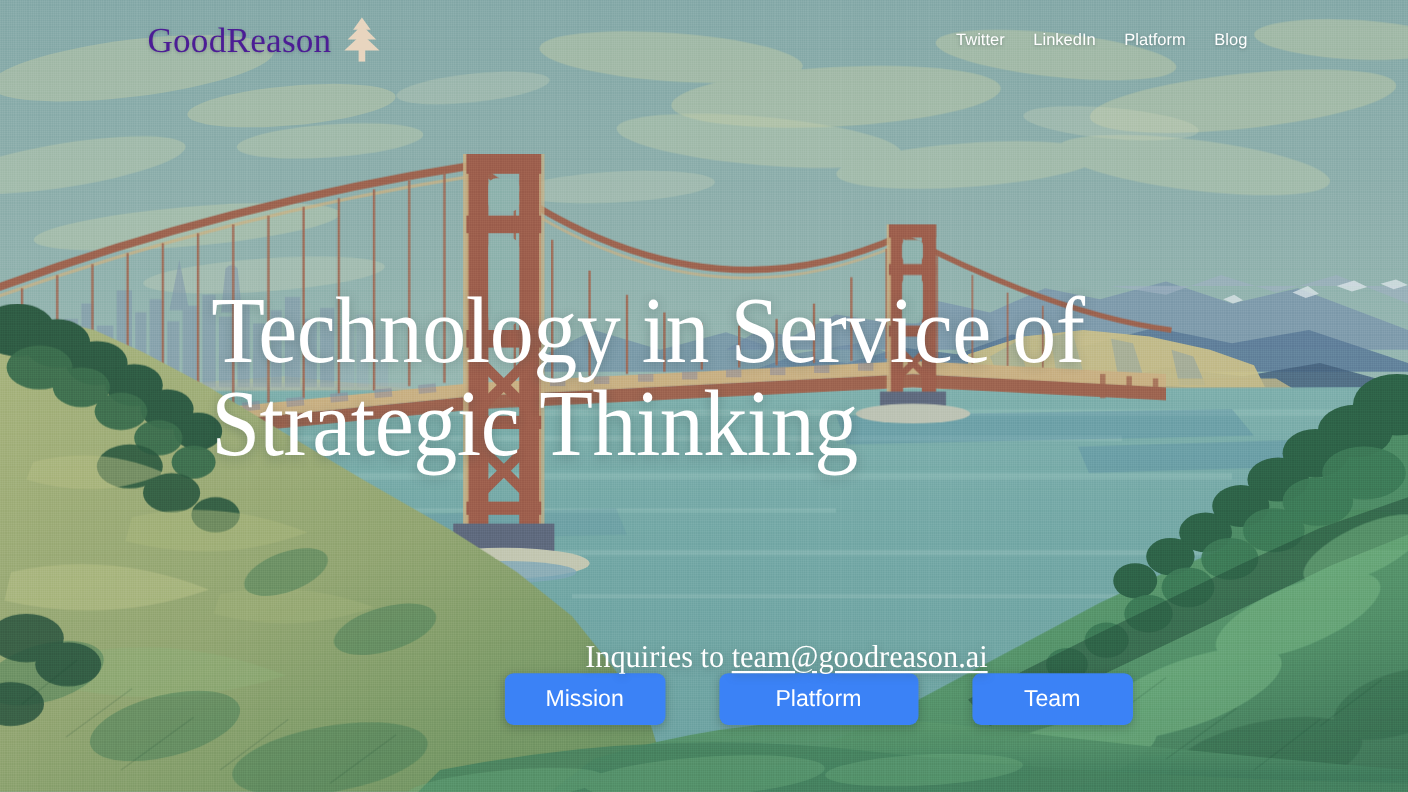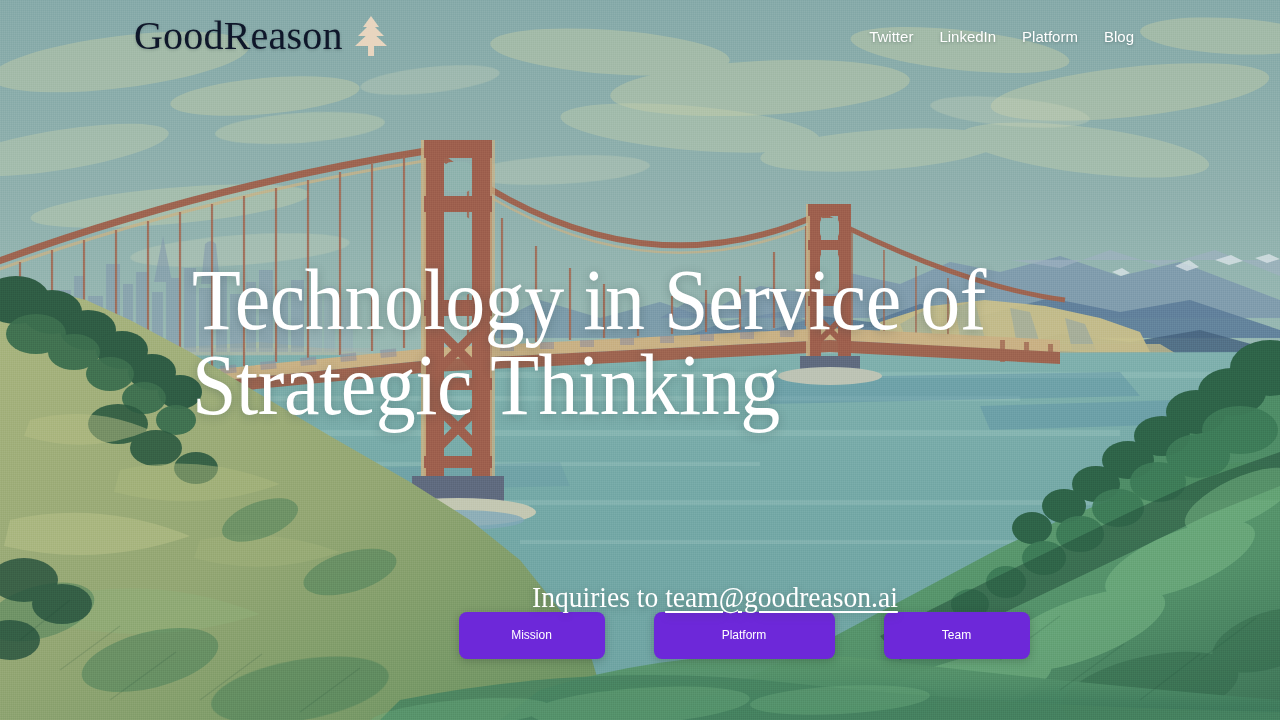--- a/index.html
+++ b/index.html
@@ -28,21 +28,21 @@
   
   #header {
     position:absolute; top:0; left:0; right:0; height:72px;
     display:flex; align-items:center; justify-content:space-between;
     padding:0 38px 0 134px;
     z-index:12;
   }
   #brand { display:flex; align-items:center; gap:10px; }
   #brand-name {
     font-family:"Liberation Serif", serif;
-    font-size:40px; line-height:1; color:#0f172a;
+    font-size:32px; line-height:1; color:#4c1d95;
     letter-spacing:.2px;
     text-shadow:0 1px 3px rgba(40,60,60,.28);
   }
   #brand-tree { display:block; width:36px; height:42px; }
 
   #nav { display:flex; gap:26px; margin-right:108px; }
   .nav-link {
     color:#ffffff; font-size:15px; line-height:1;
     text-decoration:none; white-space:nowrap;
     text-shadow:0 1px 3px rgba(40,60,60,.35);
@@ -79,27 +79,27 @@
     transform-origin:left center;
     text-shadow:0 2px 8px rgba(40,65,55,.35);
     margin-right:22px;
   }
   #inquiries-email {
     color:#ffffff; text-decoration:underline;
     text-underline-offset:4px; cursor:pointer;
   }
   #buttons { display:flex; align-items:center; gap:49px; margin-left:16px; }
   .cta-button {
-    background:#6d28d9;
+    background:#3b82f6;
     color:#ffffff;
     border:none; border-radius:8px;
     height:47px; min-width:146px;
     padding:0 20px;
     font-family:"Liberation Sans", sans-serif;
-    font-size:12px; line-height:47px;
+    font-size:21px; line-height:47px;
     text-align:center; cursor:pointer;
     box-shadow:0 2px 8px rgba(25,40,30,.25);
   }
   #btn-mission { width:146px; }
   #btn-platform { width:181px; }
   #btn-team { width:124px; }
 </style>
 </head>
 <body>
 

